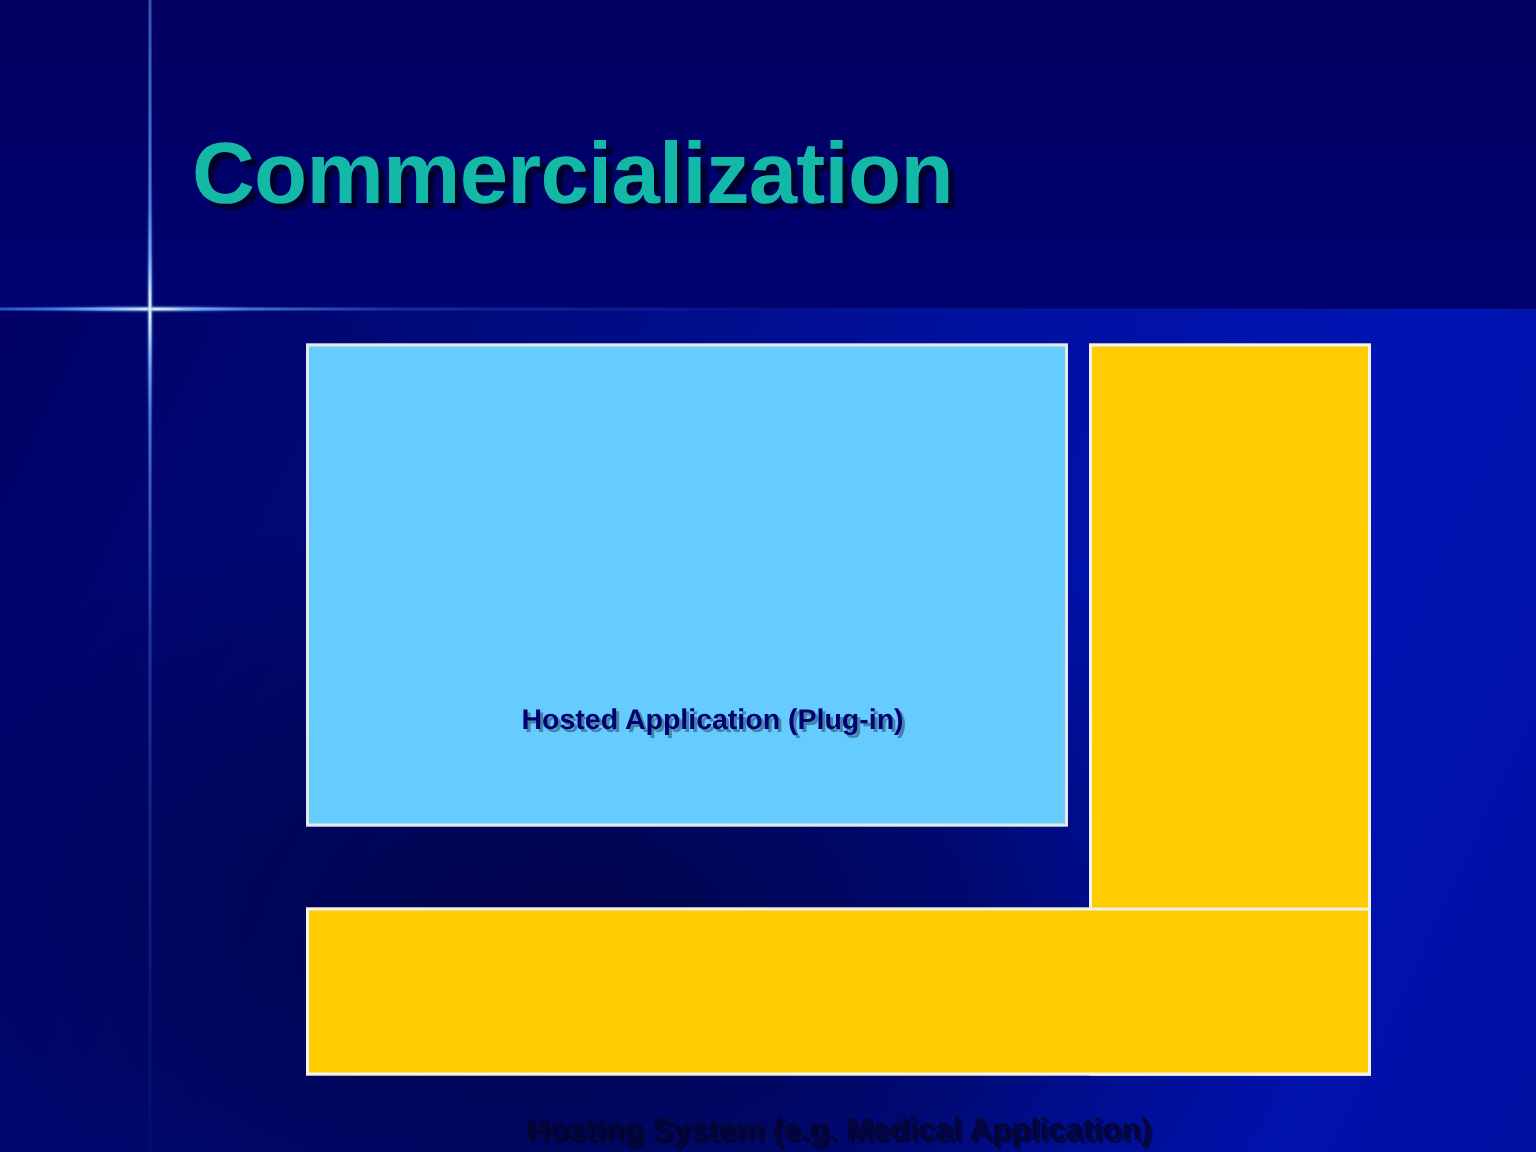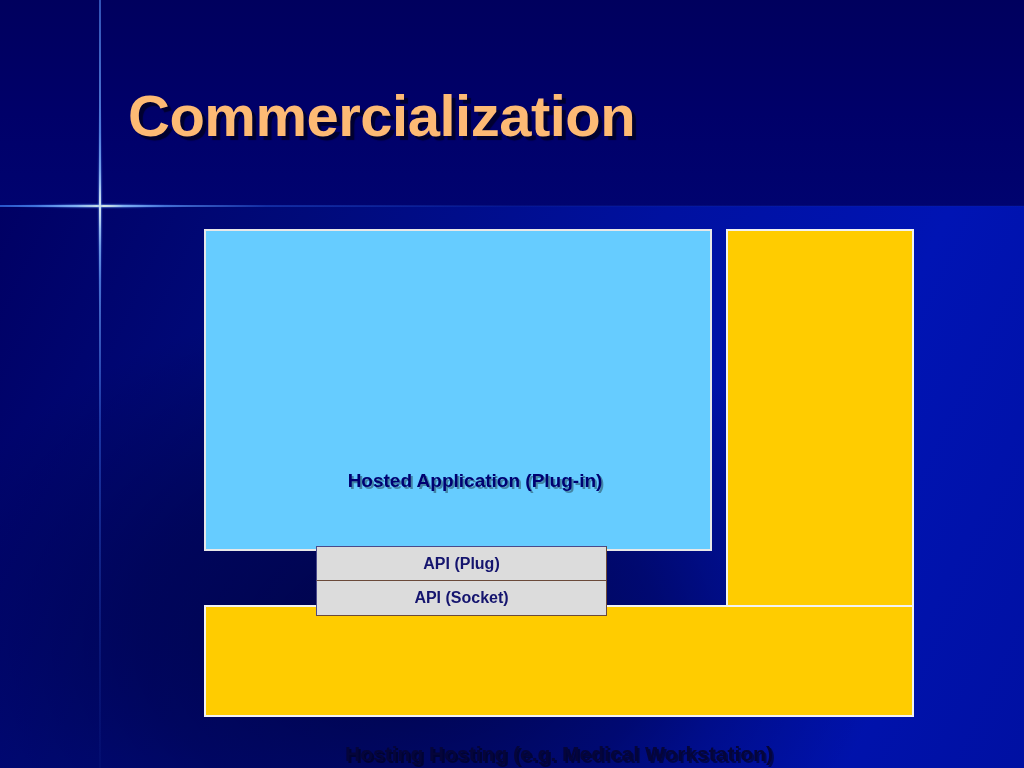--- a/index.html
+++ b/index.html
@@ -101,21 +101,21 @@
       rgba(60,120,240,0.20) 66%,
       rgba(0,0,120,0) 100%);
   }
 
   
   .title {
     position: absolute;
     left: 128px; top: 82px;
     font-size: 58px;
     font-weight: bold;
-    color: #fdba74;
+    color: #14b8a6;
     letter-spacing: -0.5px;
     text-shadow: 4px 4px 1px rgba(0,0,0,0.55);
     white-space: nowrap;
   }
 
   
   .shape {
     position: absolute;
     box-sizing: border-box;
   }
@@ -196,20 +196,16 @@
   <div class="sparkle"></div>
 
   <div class="title">Commercialization</div>
 
   <div class="shape host-col"></div>
   <div class="shape host-base"></div>
 
   <div class="shape plugin-box"></div>
   <div class="plugin-label">Hosted Application (Plug-in)</div>
 
-  <div class="api-stack">
-    <div class="api-box">API (Plug)</div>
-    <div class="api-box">API (Socket)</div>
-  </div>
-
-  <div class="host-label">Hosting Hosting (e.g. Medical Workstation)</div>
+
+  <div class="host-label">Hosting System (e.g. Medical Application)</div>
 
 </div>
 
 </body></html>

